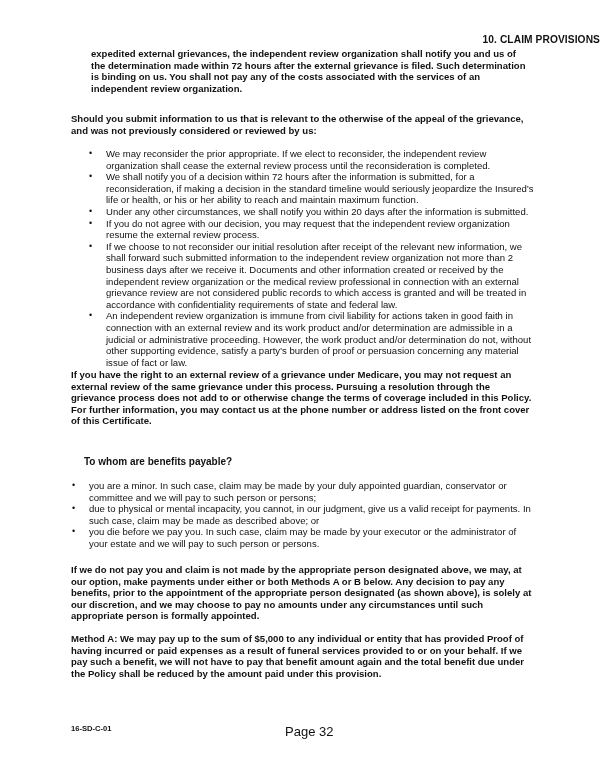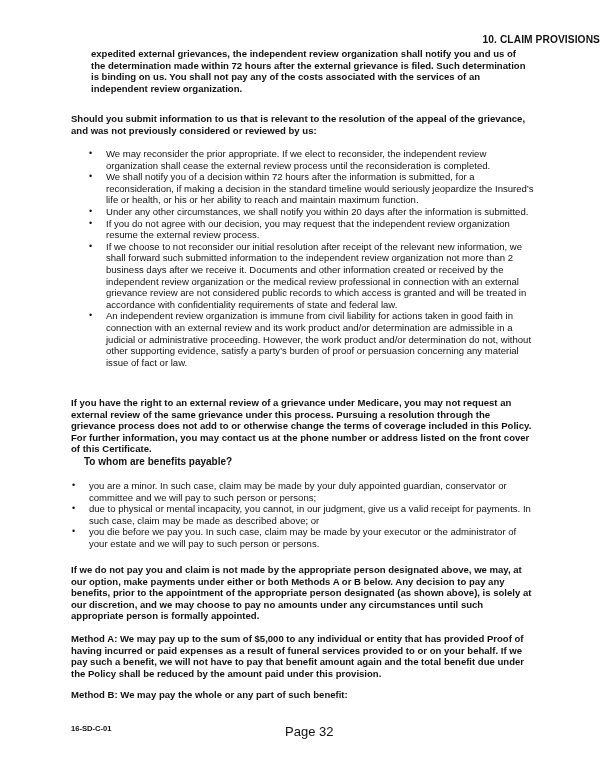--- a/index.html
+++ b/index.html
@@ -9,42 +9,42 @@
   .title { position: absolute; top: 34px; left: 0; width: 600px; text-align: right;
            font-weight: bold; font-size: 10.2px; letter-spacing: 0.1px; }
   .p { position: absolute; font-size: 9.55px; line-height: 11.6px; margin: 0; font-weight: bold; }
   .p1 { left: 91px; top: 48px; width: 440px; }
   .p2 { left: 71px; top: 113px; width: 462px; }
   ul.b { position: absolute; list-style: none; margin: 0; padding: 0; font-size: 9.55px; line-height: 11.6px; }
   ul.b li { position: relative; }
   ul.b li .dot { position: absolute; font-size: 9px; }
   .list1 { left: 106px; top: 148px; width: 430px; }
   .list1 li .dot { left: -17px; }
-  .p3 { left: 71px; top: 397px; width: 462px; }
+  .p3 { left: 71px; top: 369px; width: 462px; }
   .h2 { position: absolute; left: 84px; top: 456px; font-weight: bold; font-size: 10px; }
   .p4 { left: 71px; top: 468px; width: 470px; }
   .list2 { left: 89px; top: 480px; width: 445px; }
   .list2 li .dot { left: -17px; }
   .p5 { left: 71px; top: 564px; width: 462px; }
   .p6 { left: 71px: top: 0; }
   .p6 { left: 71px; top: 633px; width: 462px; }
   .p7 { left: 71px; top: 689px; width: 462px; }
   .footer-left { position: absolute; left: 71px; top: 724px; font-size: 7.6px; font-weight: bold; }
   .footer-center { position: absolute; left: 285px; top: 724px; font-size: 13px; }
 </style>
 </head>
 <body>
 
 <div class="page">
 
   <div class="title">10. CLAIM PROVISIONS</div>
 
   <p class="p p1">expedited external grievances, the independent review organization shall notify you and us of the determination made within 72 hours after the external grievance is filed. Such determination is binding on us. You shall not pay any of the costs associated with the services of an independent review organization.</p>
 
-  <p class="p p2">Should you submit information to us that is relevant to the resolution of the appeal of the grievance, and was not previously considered or reviewed by us:</p>
+  <p class="p p2">Should you submit information to us that is relevant to the otherwise of the appeal of the grievance, and was not previously considered or reviewed by us:</p>
 
   <ul class="b list1">
     <li><span class="dot">•</span><span>We may reconsider the prior appropriate. If we elect to reconsider, the independent review organization shall cease the external review process until the reconsideration is completed.</span></li>
     <li><span class="dot">•</span><span>We shall notify you of a decision within 72 hours after the information is submitted, for a reconsideration, if making a decision in the standard timeline would seriously jeopardize the Insured’s life or health, or his or her ability to reach and maintain maximum function.</span></li>
     <li><span class="dot">•</span><span>Under any other circumstances, we shall notify you within 20 days after the information is submitted.</span></li>
     <li><span class="dot">•</span><span>If you do not agree with our decision, you may request that the independent review organization resume the external review process.</span></li>
     <li><span class="dot">•</span><span>If we choose to not reconsider our initial resolution after receipt of the relevant new information, we shall forward such submitted information to the independent review organization not more than 2 business days after we receive it. Documents and other information created or received by the independent review organization or the medical review professional in connection with an external grievance review are not considered public records to which access is granted and will be treated in accordance with confidentiality requirements of state and federal law.</span></li>
     <li><span class="dot">•</span><span>An independent review organization is immune from civil liability for actions taken in good faith in connection with an external review and its work product and/or determination are admissible in a judicial or administrative proceeding. However, the work product and/or determination do not, without other supporting evidence, satisfy a party’s burden of proof or persuasion concerning any material issue of fact or law.</span></li>
   </ul>
 
@@ -56,17 +56,16 @@
   <ul class="b list2">
     <li><span class="dot">•</span><span>you are a minor. In such case, claim may be made by your duly appointed guardian, conservator or committee and we will pay to such person or persons;</span></li>
     <li><span class="dot">•</span><span>due to physical or mental incapacity, you cannot, in our judgment, give us a valid receipt for payments. In such case, claim may be made as described above; or</span></li>
     <li><span class="dot">•</span><span>you die before we pay you. In such case, claim may be made by your executor or the administrator of your estate and we will pay to such person or persons.</span></li>
   </ul>
 
   <p class="p p5">If we do not pay you and claim is not made by the appropriate person designated above, we may, at our option, make payments under either or both Methods A or B below. Any decision to pay any benefits, prior to the appointment of the appropriate person designated (as shown above), is solely at our discretion, and we may choose to pay no amounts under any circumstances until such appropriate person is formally appointed.</p>
 
   <p class="p p6">Method A: We may pay up to the sum of $5,000 to any individual or entity that has provided Proof of having incurred or paid expenses as a result of funeral services provided to or on your behalf. If we pay such a benefit, we will not have to pay that benefit amount again and the total benefit due under the Policy shall be reduced by the amount paid under this provision.</p>
 
-  <p class="p p7">Method B: We may pay the whole or any part of such benefit:</p>
 
   <div class="footer-left">16-SD-C-01</div>
   <div class="footer-center">Page 32</div>
 </div>
 
 </body></html>

